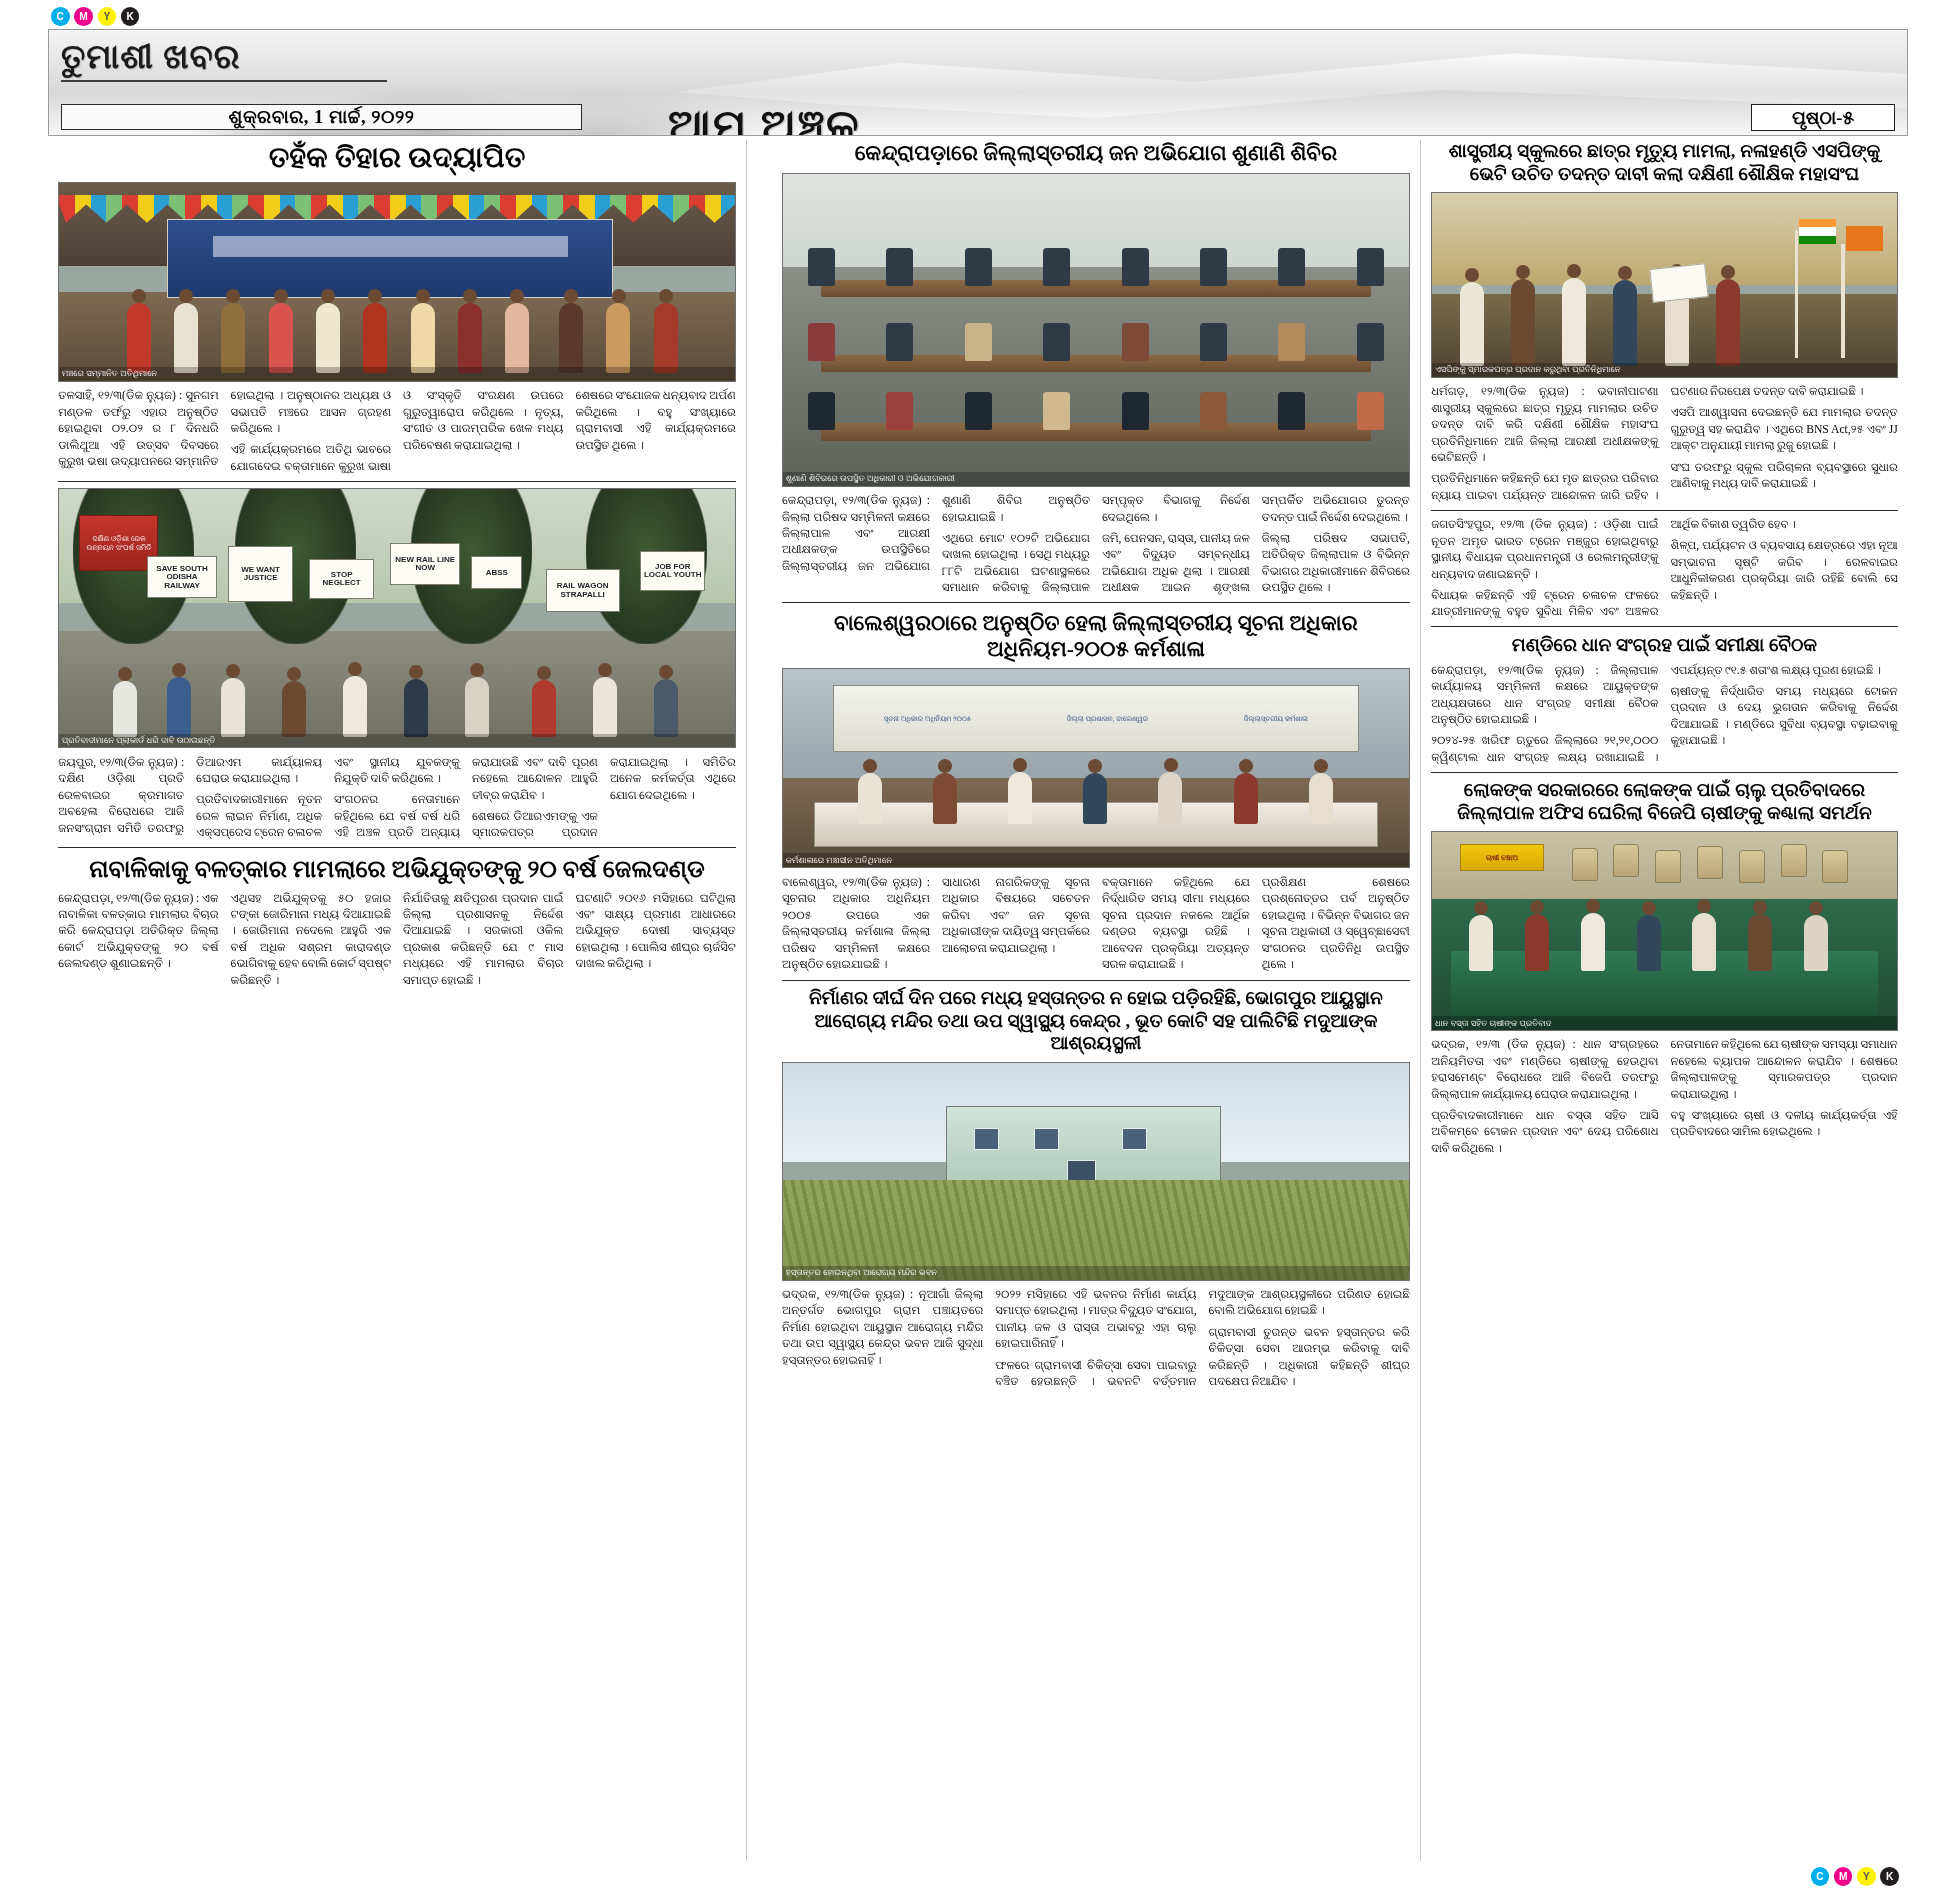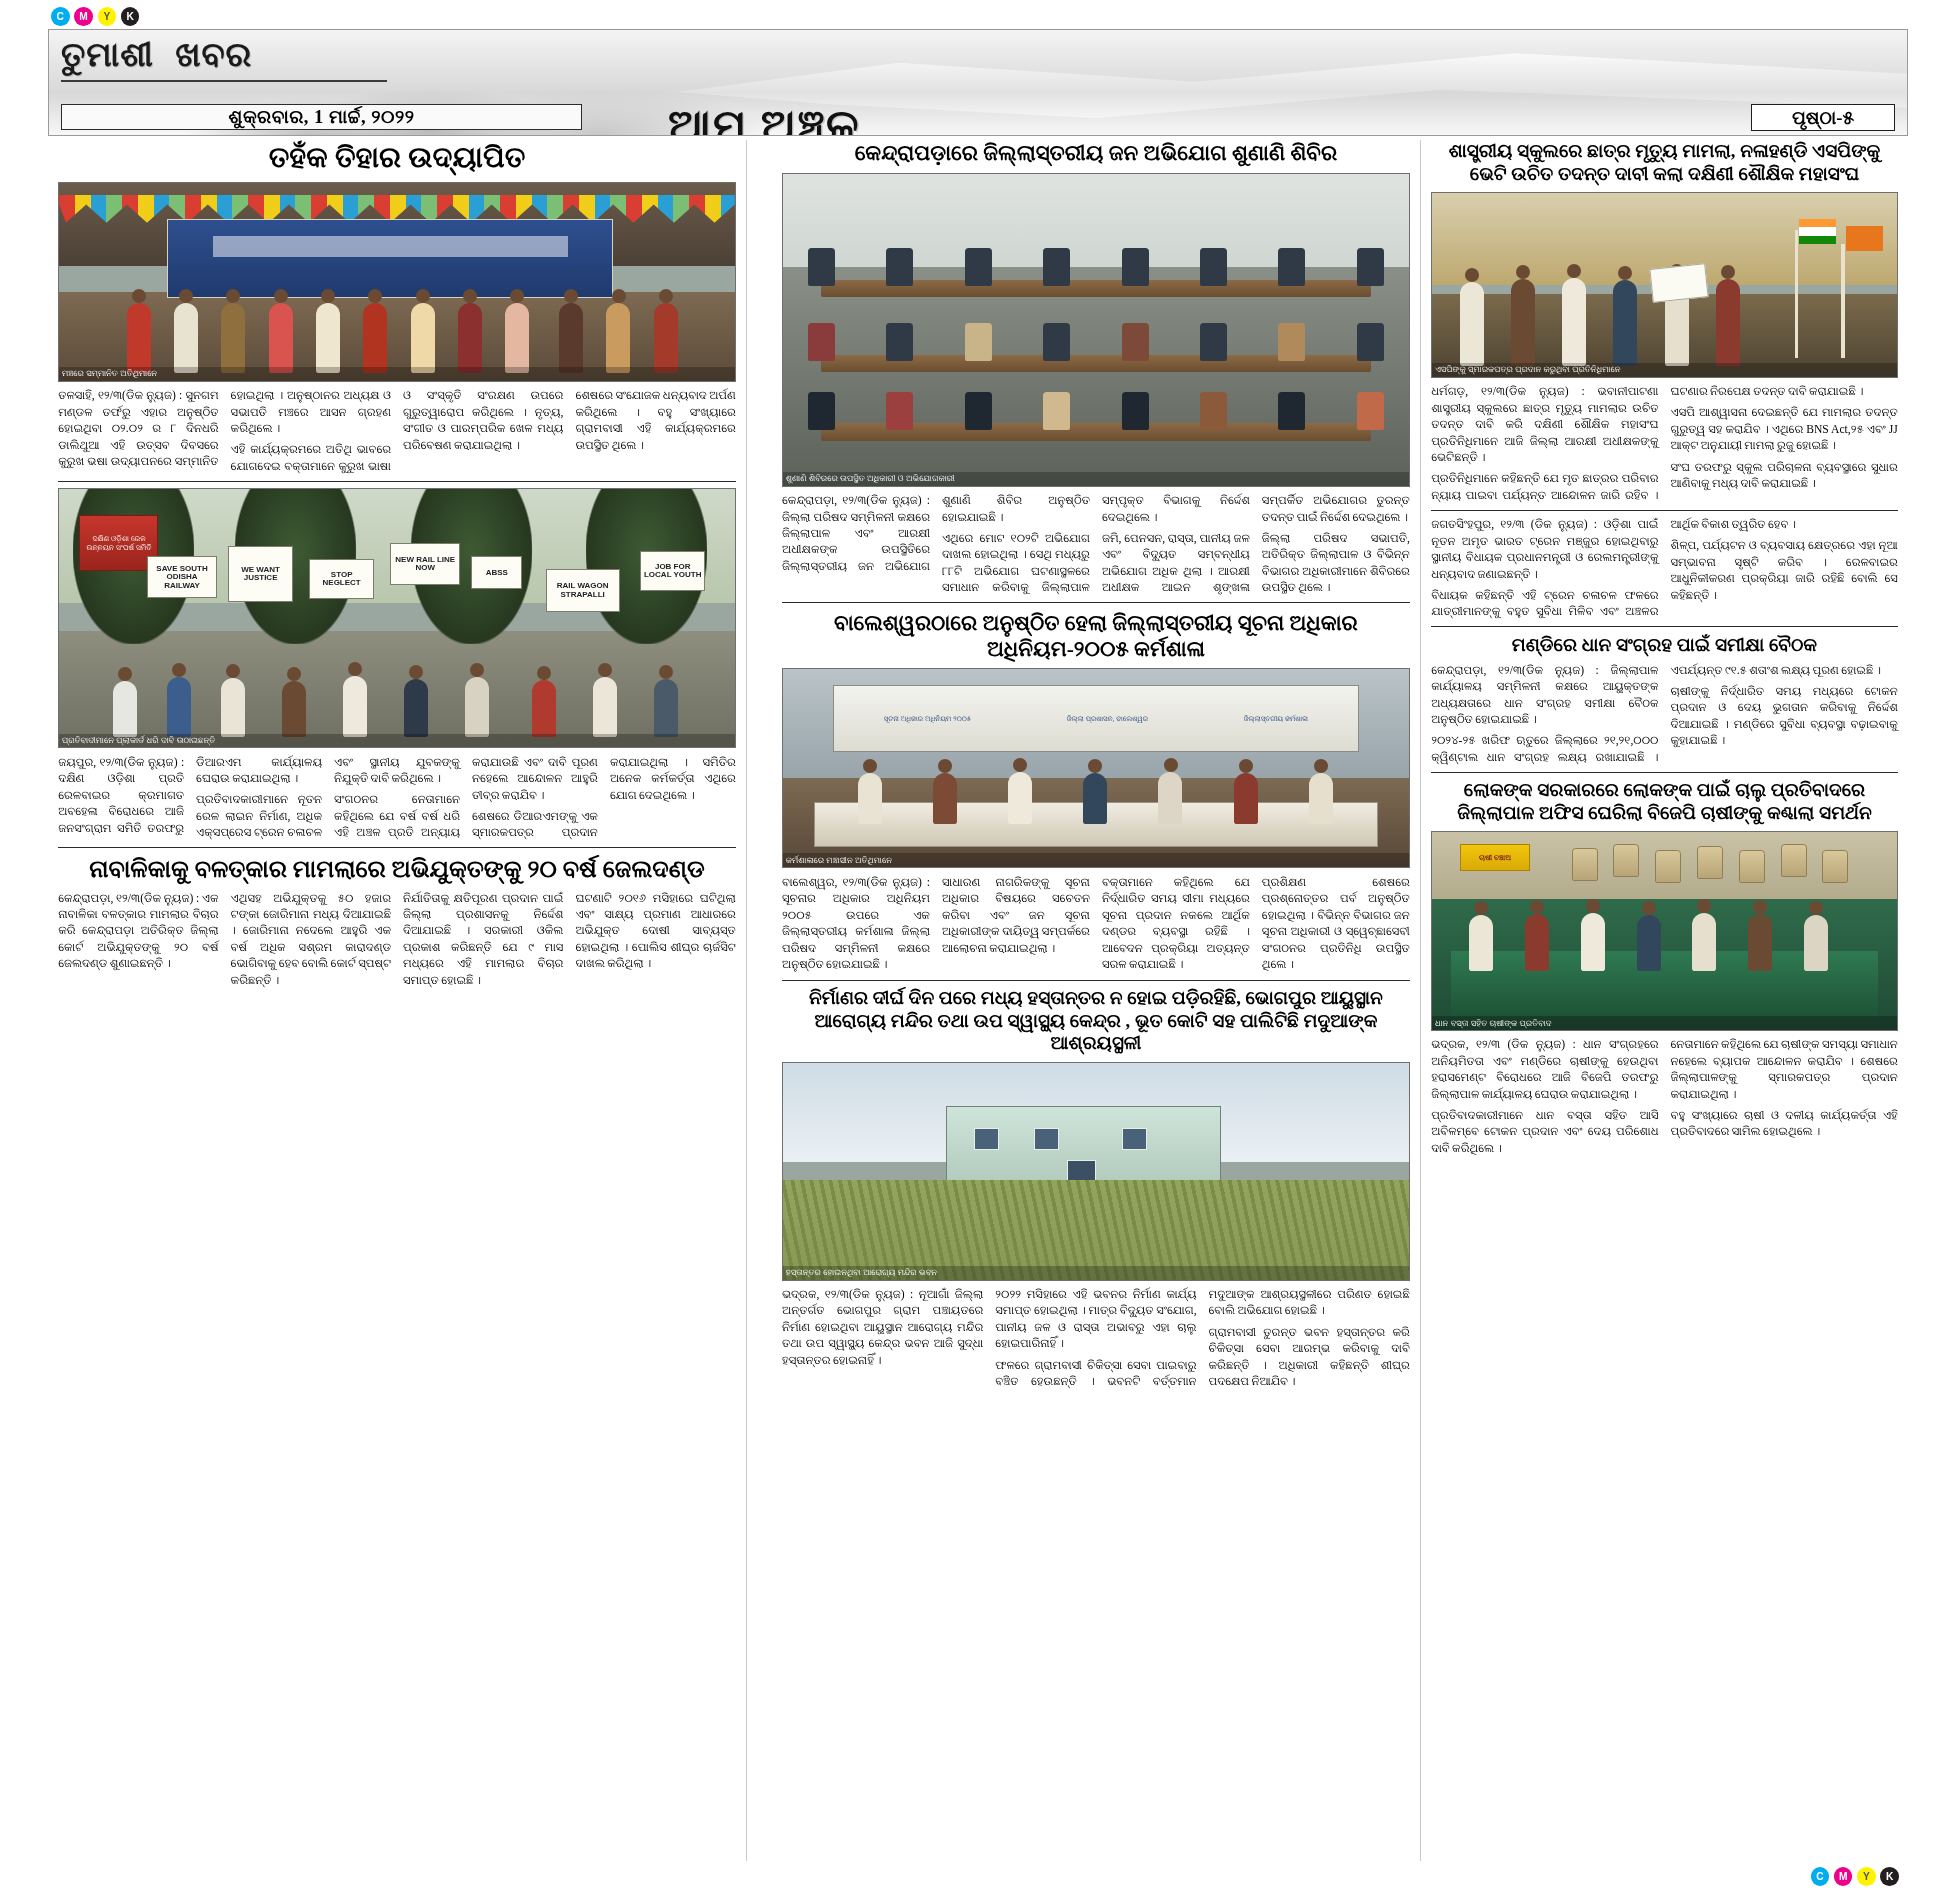--- a/index.html
+++ b/index.html
@@ -57,21 +57,21 @@
       linear-gradient(180deg, #f4f4f4 0%, #d8d8d8 60%, #f7f7f7 100%);
   }
   .masthead .swoosh {
     position: absolute; left: 628px; top: 18.6px; width: 1233px; height: 79px;
     background: linear-gradient(180deg, #ffffff 0%, #e3e3e3 55%, #ffffff 100%);
     clip-path: polygon(0% 55%, 18% 18%, 42% 42%, 68% 6%, 100% 32%, 100% 75%, 62% 52%, 34% 88%, 12% 70%);
     opacity: .85;
   }
   .brand {
     position: absolute; left: 12px; top: 8.4px;
-    font-family: Liberation Mono, monospace;
+    font-family: Liberation Serif, serif;
     font-size: 34px; font-weight: bold;
     letter-spacing: 0.9px;
     color: #1b1b1b;
     text-shadow: 0.9px 0.9px 0 #bdbdbd;
   }
   .brand-underline {
     position: absolute; left: 12px; top: 50px; width: 326px; height: 2.3px;
     background: #3b3b3b;
   }
   .datebar {
@@ -578,21 +578,21 @@
       </div>
 
       <div class="rule"></div>
 
       <div>
         <div class="hl sm">ଲୋକଙ୍କ ସରକାରରେ ଲୋକଙ୍କ ପାଇଁ ଚାଲୁ ପ୍ରତିବାଦରେ ଜିଲ୍ଲାପାଳ ଅଫିସ ଘେରିଲା ବିଜେପି ଚାଷୀଙ୍କୁ କଣ୍ଢାଲା ସମର୍ଥନ</div>
         <div class="photo paddy-scene" style="height:200px">
           <div class="scene">
             <div class="sky"></div>
             <div class="ground"></div>
-            <div class="yellowbanner" style="left:6%;top:6%;width:70px;height:27px">ଚାଷୀ ବଞ୍ଚାଅ</div>
+            <div class="yellowbanner" style="left:6%;top:6%;width:84px;height:27px">ଚାଷୀ ବଞ୍ଚାଅ</div>
             <div class="sack" style="left:30%;top:8%"></div>
             <div class="sack" style="left:39%;top:6%"></div>
             <div class="sack" style="left:48%;top:9%"></div>
             <div class="sack" style="left:57%;top:7%"></div>
             <div class="sack" style="left:66%;top:9%"></div>
             <div class="sack" style="left:75%;top:6%"></div>
             <div class="sack" style="left:84%;top:9%"></div>
             <div class="greenmat"></div>
             <div class="person" style="left:8%;bottom:30%;background:#ece6d6;height:56px"></div>
             <div class="person" style="left:20%;bottom:30%;background:#8a3b2e;height:57px"></div>

